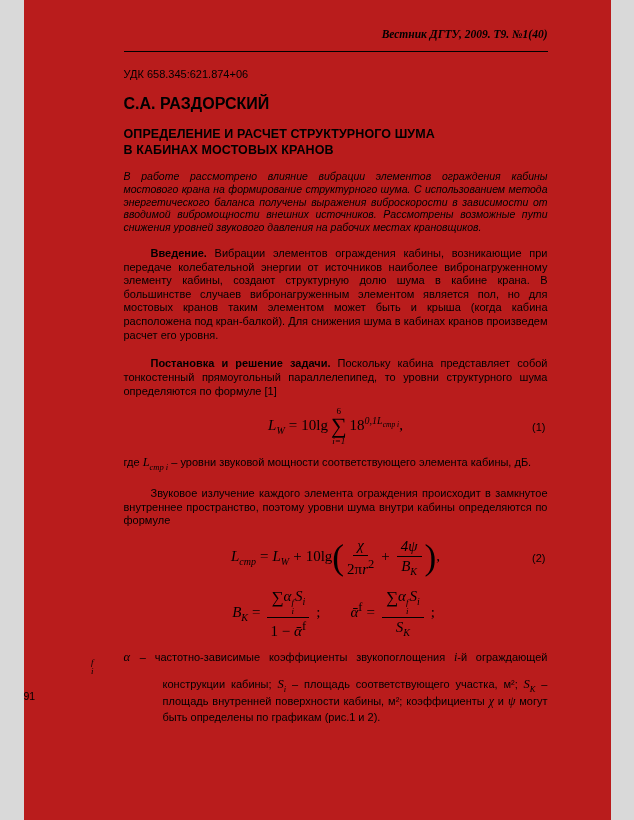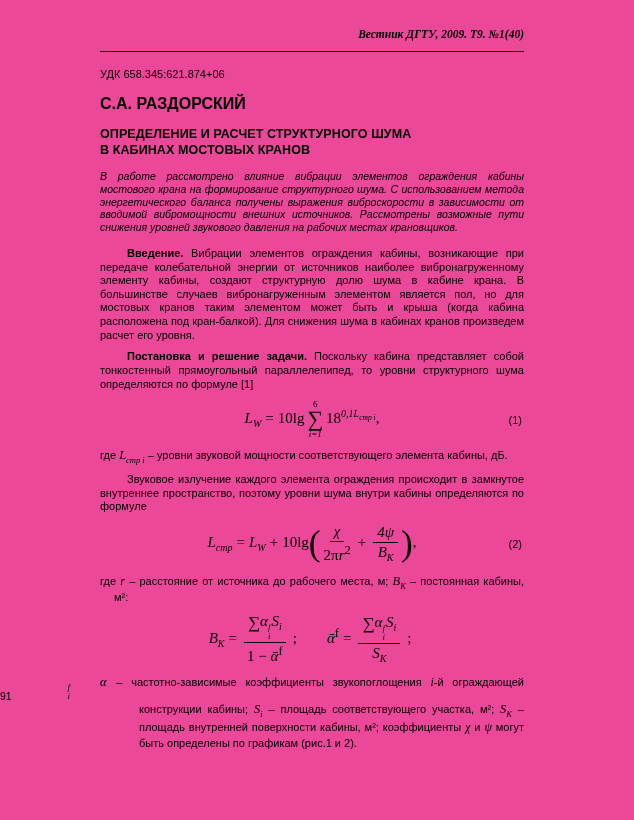--- a/index.html
+++ b/index.html
@@ -1,32 +1,32 @@
 <!DOCTYPE html>
 <html><head>
 <meta charset="utf-8">
 <style>
   * { margin:0; padding:0; box-sizing:border-box; }
   html,body { background:#d9d9d9; }
   body { font-family:"Liberation Sans", sans-serif; color:#000; }
-  .page { width:634px; height:820px; background:#ec4899; position:relative; margin:0 auto; overflow:hidden; }
+  .page { width:587px; height:820px; background:#b91c1c; position:relative; margin:0 auto; overflow:hidden; }
   .content { position:absolute; left:100px; top:28px; width:424px; }
 
   .journal-line { text-align:right; font-family:"Liberation Serif","DejaVu Serif",serif;
                   font-weight:bold; font-style:italic; font-size:11.5px; }
   .rule { border-top:1.3px solid #000; margin-top:11px; }
 
   .udk    { margin-top:16px; font-size:11px; }
   .author { margin-top:15px; font-size:16px; font-weight:bold; }
   .title  { margin-top:13px; font-size:12.5px; font-weight:bold; line-height:1.28; letter-spacing:0.1px; }
 
   .abstract { margin-top:12px; font-size:10.5px; font-style:italic; text-align:justify; line-height:1.22; }
   .keywords { font-size:10.5px; text-align:justify; line-height:1.22; }
 
-  .body-para { margin-top:8px; font-size:11px; line-height:1.24; text-align:justify; text-indent:27px; }
+  .body-para { margin-top:15px; font-size:11px; line-height:1.24; text-align:justify; text-indent:27px; }
   .body-para.first { margin-top:13px; }
   .where-para { font-size:11px; line-height:1.24; text-align:justify;
                 padding-left:14px; text-indent:-14px; margin:2px 0 2px; }
   .hang-39 { font-size:11px; line-height:1.3; text-align:justify;
              padding-left:39px; text-indent:-39px; margin-top:3px; }
 
   
   .math { font-family:"Liberation Serif","DejaVu Serif",serif; font-size:15px; white-space:nowrap; }
   .math i { font-style:italic; }
   .msub { font-size:10px; font-style:italic; }
@@ -95,21 +95,20 @@
       <span class="math"><i>L</i><sub class="msub">стр</sub><span class="op">=</span><i>L</i><sub class="msub">W</sub><span class="op">+</span><span>10lg</span><span class="bparen">(</span><span class="frac">
             <span class="num"><i>χ</i></span>
             <span class="den"><span>2π</span><i>r</i><sup>2</sup></span>
           </span><span class="op">+</span><span class="frac">
             <span class="num"><i>4ψ</i></span>
             <span class="den"><i>B</i><sub class="msub">К</sub></span>
           </span><span class="bparen">)</span><span>,</span></span>
       <span class="eq-num">(2)</span>
     </div>
 
-    <p class="where-para"><span>где </span><span class="inline-i">r</span><span> – расстояние от источника до рабочего места, м; </span><span class="mvar"><i>B</i><sub>К</sub></span><span> – постоянная кабины, м²:</span></p>
 
     <div class="eq-row">
       <span class="math"><i>B</i><sub class="msub">К</sub><span class="op">=</span><span class="frac">
             <span class="num"><span class="sumsm">∑</span><i>α</i><span class="ss">
                 <i>f</i>
                 <i>i</i>
               </span><i>S</i><sub class="msub">i</sub></span>
             <span class="den"><span>1 − </span><i>ᾱ</i><sup>f</sup></span>
           </span><span class="op">;</span><span class="gap"></span><i>ᾱ</i><sup>f</sup><span class="op">=</span><span class="frac">
             <span class="num"><span class="sumsm">∑</span><i>α</i><span class="ss">

